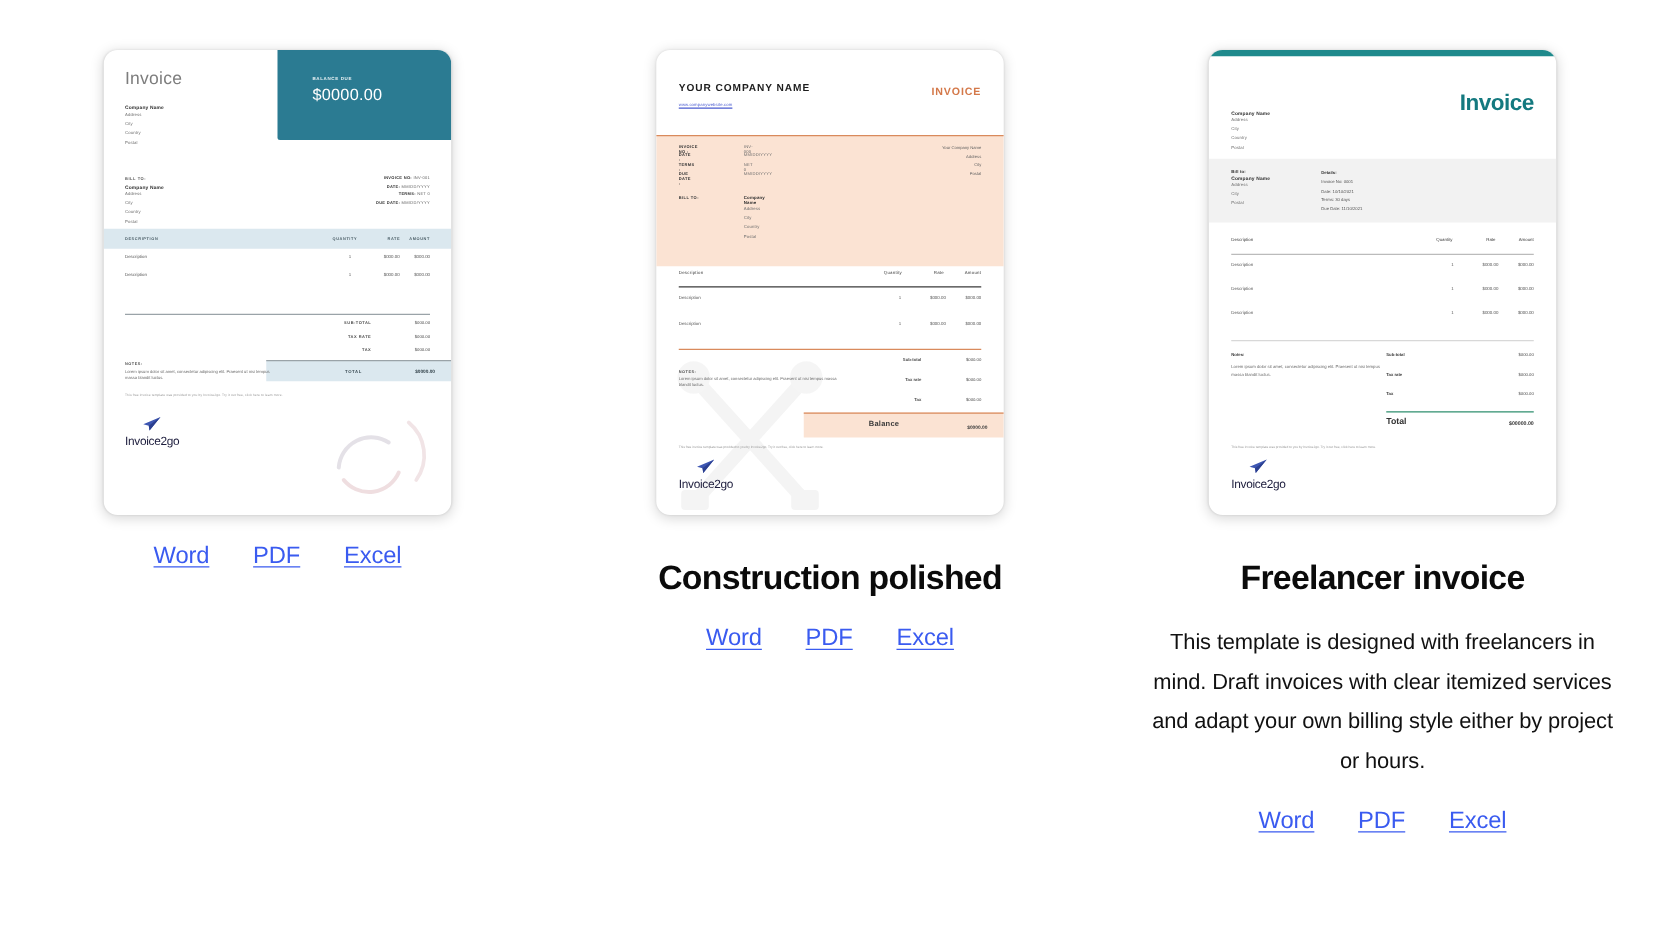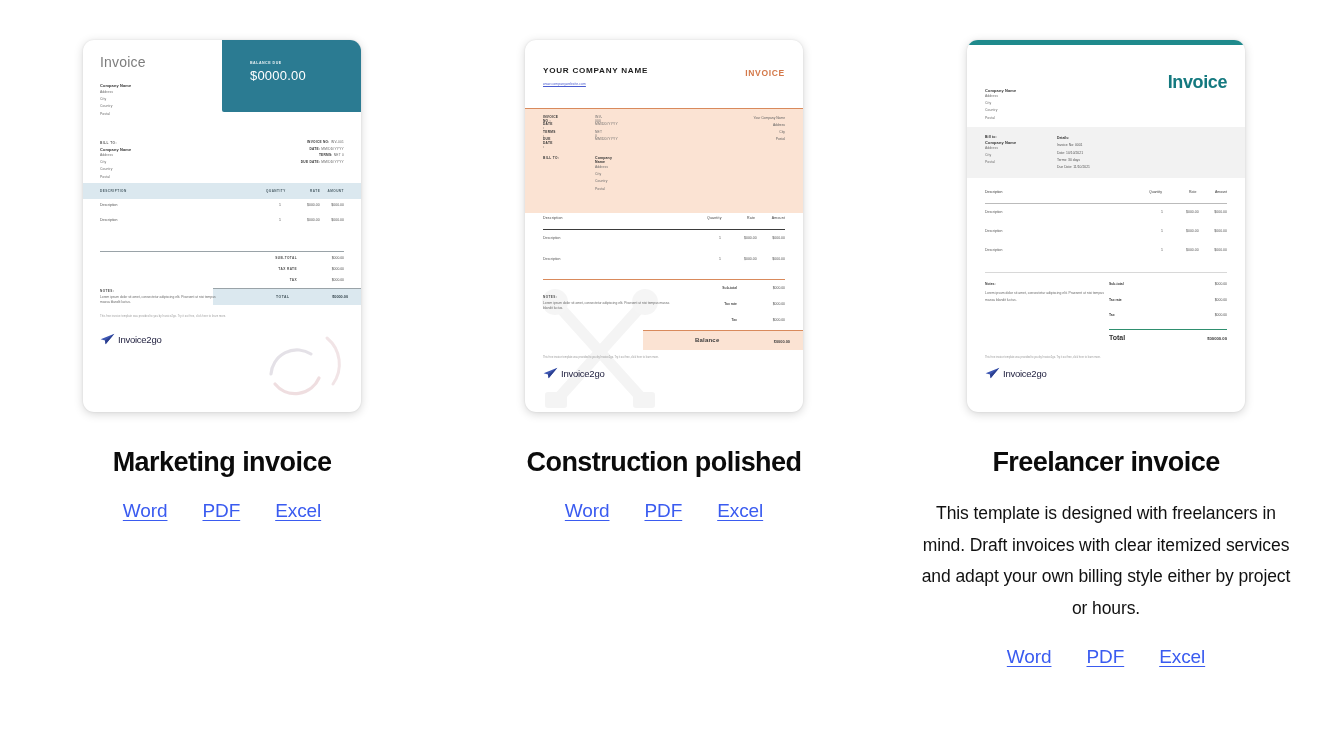--- a/index.html
+++ b/index.html
@@ -136,21 +136,21 @@
   .c3-tot .r { position:relative; height:15.5px; }
   .c3-tot .r .l { position:absolute; left:0; font-size:3.4px; font-weight:700; color:#3b3b3b; }
   .c3-tot .r .v { position:absolute; right:0; font-size:3.4px; color:#4d4d4d; }
   .c3-totline { position:absolute; right:18px; top:289px; width:118px; border-top:1.3px solid #2f8f6f; }
   .c3-totrow { position:absolute; right:18px; top:294px; width:118px; height:14px; }
   .c3-totrow .l { position:absolute; left:0; top:0; font-size:7px; font-weight:700; color:#333; }
   .c3-totrow .v { position:absolute; right:0; top:2px; font-size:4.2px; font-weight:700; color:#333; }
   .c3-disc { position:absolute; left:18px; top:316px; font-size:2.6px; color:#9a9a9a; }
 
   
-  .logo { position:absolute; left:17px; display:flex; align-items:center; gap:3px; }
+  .logo { position:absolute; left:17px; display:flex; align-items:center; gap:3px;flex-direction:column; }
   .logo .lt { font-size:9.5px; color:#1c1c3c; letter-spacing:-.25px; }
 
   
   .tpl-title {
     margin-top: 34px;
     font-size: 27px; font-weight: 700; color:#0b0b0b;
     letter-spacing:-.55px; text-align:center; line-height:32px;
   }
   .tpl-desc {
     margin-top: 20px;
@@ -269,21 +269,20 @@
 
             <svg class="c1-swirl" viewBox="0 0 100 82">
               <path d="M18,52 a26,26 0 0 1 40,-20" fill="none" stroke="#cfc9d4" stroke-width="3.2" stroke-linecap="round"></path>
               <path d="M22,62 a26,26 0 0 0 44,-6" fill="none" stroke="#e2c4c8" stroke-width="3.2" stroke-linecap="round"></path>
               <path d="M74,16 a34,34 0 0 1 6,46" fill="none" stroke="#e6cfd2" stroke-width="3" stroke-linecap="round"></path>
             </svg>
           </div>
         </div>
       </div>
 
-      <div class="tpl-title">Marketing invoice</div>
       <div class="links">
         <a href="#">Word</a>
         <a href="#">PDF</a>
         <a href="#">Excel</a>
       </div>
     </div>
 
     <div class="col c2">
       <div class="card-wrap">
         <div class="card">

